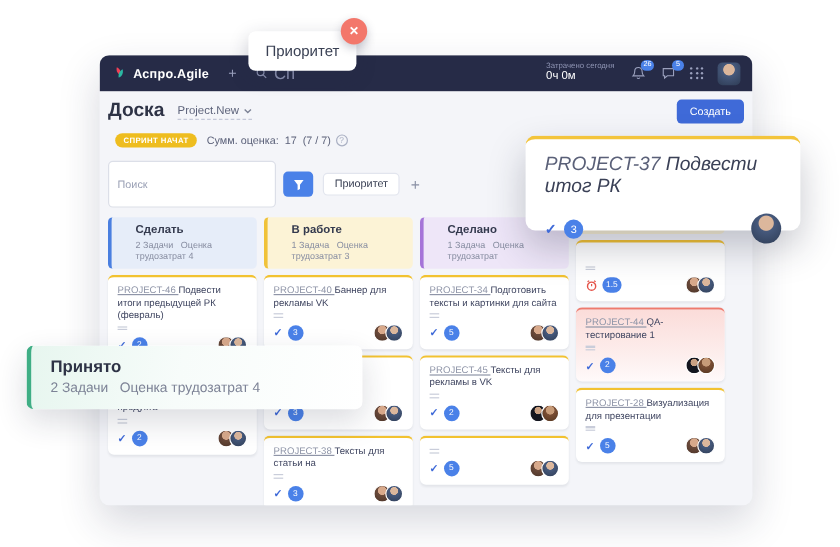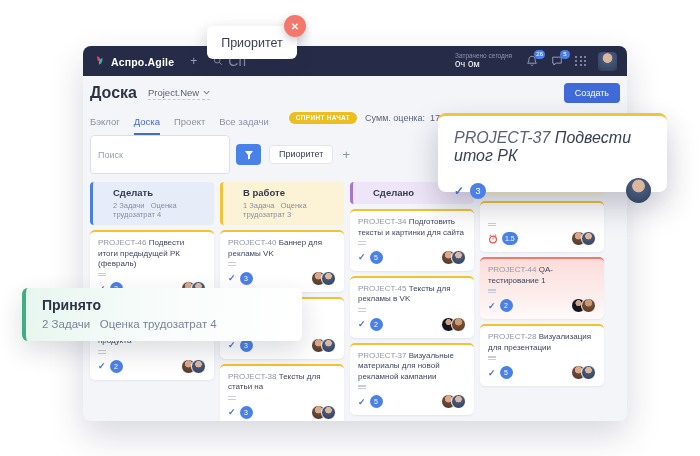--- a/index.html
+++ b/index.html
@@ -63,21 +63,21 @@
   
   .kanban { display:flex; gap:6px; padding:8px 7px 0 7px; align-items:flex-start; }
   .col { width:124px; flex:0 0 124px; }
   .col-head { border-radius:4px; padding:5px 8px 6px 20px; border-left:3px solid; }
   .col-title { font-size:9.5px; font-weight:bold; color:#343a4e; }
   .col-sub { font-size:7.5px; color:#878da1; margin-top:3px; white-space:pre-wrap; }
   .card { background:#fff; border-radius:5px; border-top:2px solid #f2c230; margin-top:5px;
           padding:6px 8px; box-shadow:0 1px 2px rgba(40,45,70,.08); }
   .card.red { border-top-color:#ee7a6e; background:linear-gradient(180deg,#fbdcd9 0%,#fdf0ef 70%,#fffafa 100%); }
   .c-title { font-size:8px; line-height:10.5px; color:#3f4560; }
-  .c-title .key { color:#8f95a8; }
+  .c-title .key { color:#8f95a8;text-decoration:underline; }
   .c-title.indent { padding-left:84px; }
   .c-desc { margin-top:3px; }
   .c-desc i { display:block; width:8px; height:1.2px; background:#c9cdda; margin-bottom:1.6px; }
   .c-foot { display:flex; align-items:center; margin-top:5px; }
   .chk { color:#3f6ad8; font-size:9px; font-weight:bold; }
   .cbadge { min-width:13px; height:13px; padding:0 3px; margin-left:4px; background:#4a81e8; color:#fff;
             border-radius:7px; font-size:7px; line-height:13px; text-align:center; }
   .alarm { width:10px; height:10px; }
   .avars { margin-left:auto; display:flex; }
   .av { width:15px; height:15px; border-radius:50%; border:1.5px solid #fff; }
@@ -171,21 +171,20 @@
         <span class="board-title">Доска</span>
         <span class="project-select">
           <span>Project.New</span>
           <svg class="chev" viewBox="0 0 8 6">
             <polyline points="1,1.5 4,4.5 7,1.5" fill="none" stroke="#7d8396" stroke-width="1.3"></polyline>
           </svg>
         </span>
         <button class="create-btn">Создать</button>
       </div>
       <div class="bh-row2">
-        <span id="tabs"><span class="tab">Бэклог</span><span class="tab active">Доска</span><span class="tab">Проект</span><span class="tab">Все задачи</span></span>
         <span class="sprint-pill">СПРИНТ НАЧАТ</span>
         <span class="score">Сумм. оценка:  17  (7 / 7)</span>
         <span class="q-ico">?</span>
       </div>
     </div>
 
     <div class="filterbar">
       <input class="search-box" placeholder="Поиск" style="">
       <button class="funnel-btn">
         <svg viewBox="0 0 10 10">
@@ -283,20 +282,21 @@
               </span>
             </div>
           </div>
           <div class="card">
             <div class="c-title indent"><span>теории</span></div>
           </div>
         </div>
         <div class="col">
           <div class="col-head" style="background: rgb(238, 230, 248); border-left-color: rgb(165, 116, 216);">
             <div class="col-title">Сделано</div>
+            <div class="col-sub">1 Задача   Оценка трудозатрат</div>
           </div>
           <div class="card">
             <div class="c-title"><span class="key">PROJECT-34 </span><span>Подготовить тексты и картинки для сайта</span></div>
             <div class="c-desc">
               <i></i>
               <i></i>
             </div>
             <div class="c-foot">
               <span class="chk">✓</span>
               <span class="cbadge">5</span>
@@ -315,21 +315,20 @@
             <div class="c-foot">
               <span class="chk">✓</span>
               <span class="cbadge">2</span>
               <span class="avars">
                 <span class="av av-dark"></span>
                 <span class="av av-brown"></span>
               </span>
             </div>
           </div>
           <div class="card">
-            <div class="c-title"><span class="key">PROJECT-37 </span><span>Визуальные материалы для новой рекламной кампании</span></div>
             <div class="c-desc">
               <i></i>
               <i></i>
             </div>
             <div class="c-foot">
               <span class="chk">✓</span>
               <span class="cbadge">5</span>
               <span class="avars">
                 <span class="av av-woman"></span>
                 <span class="av av-man"></span>

